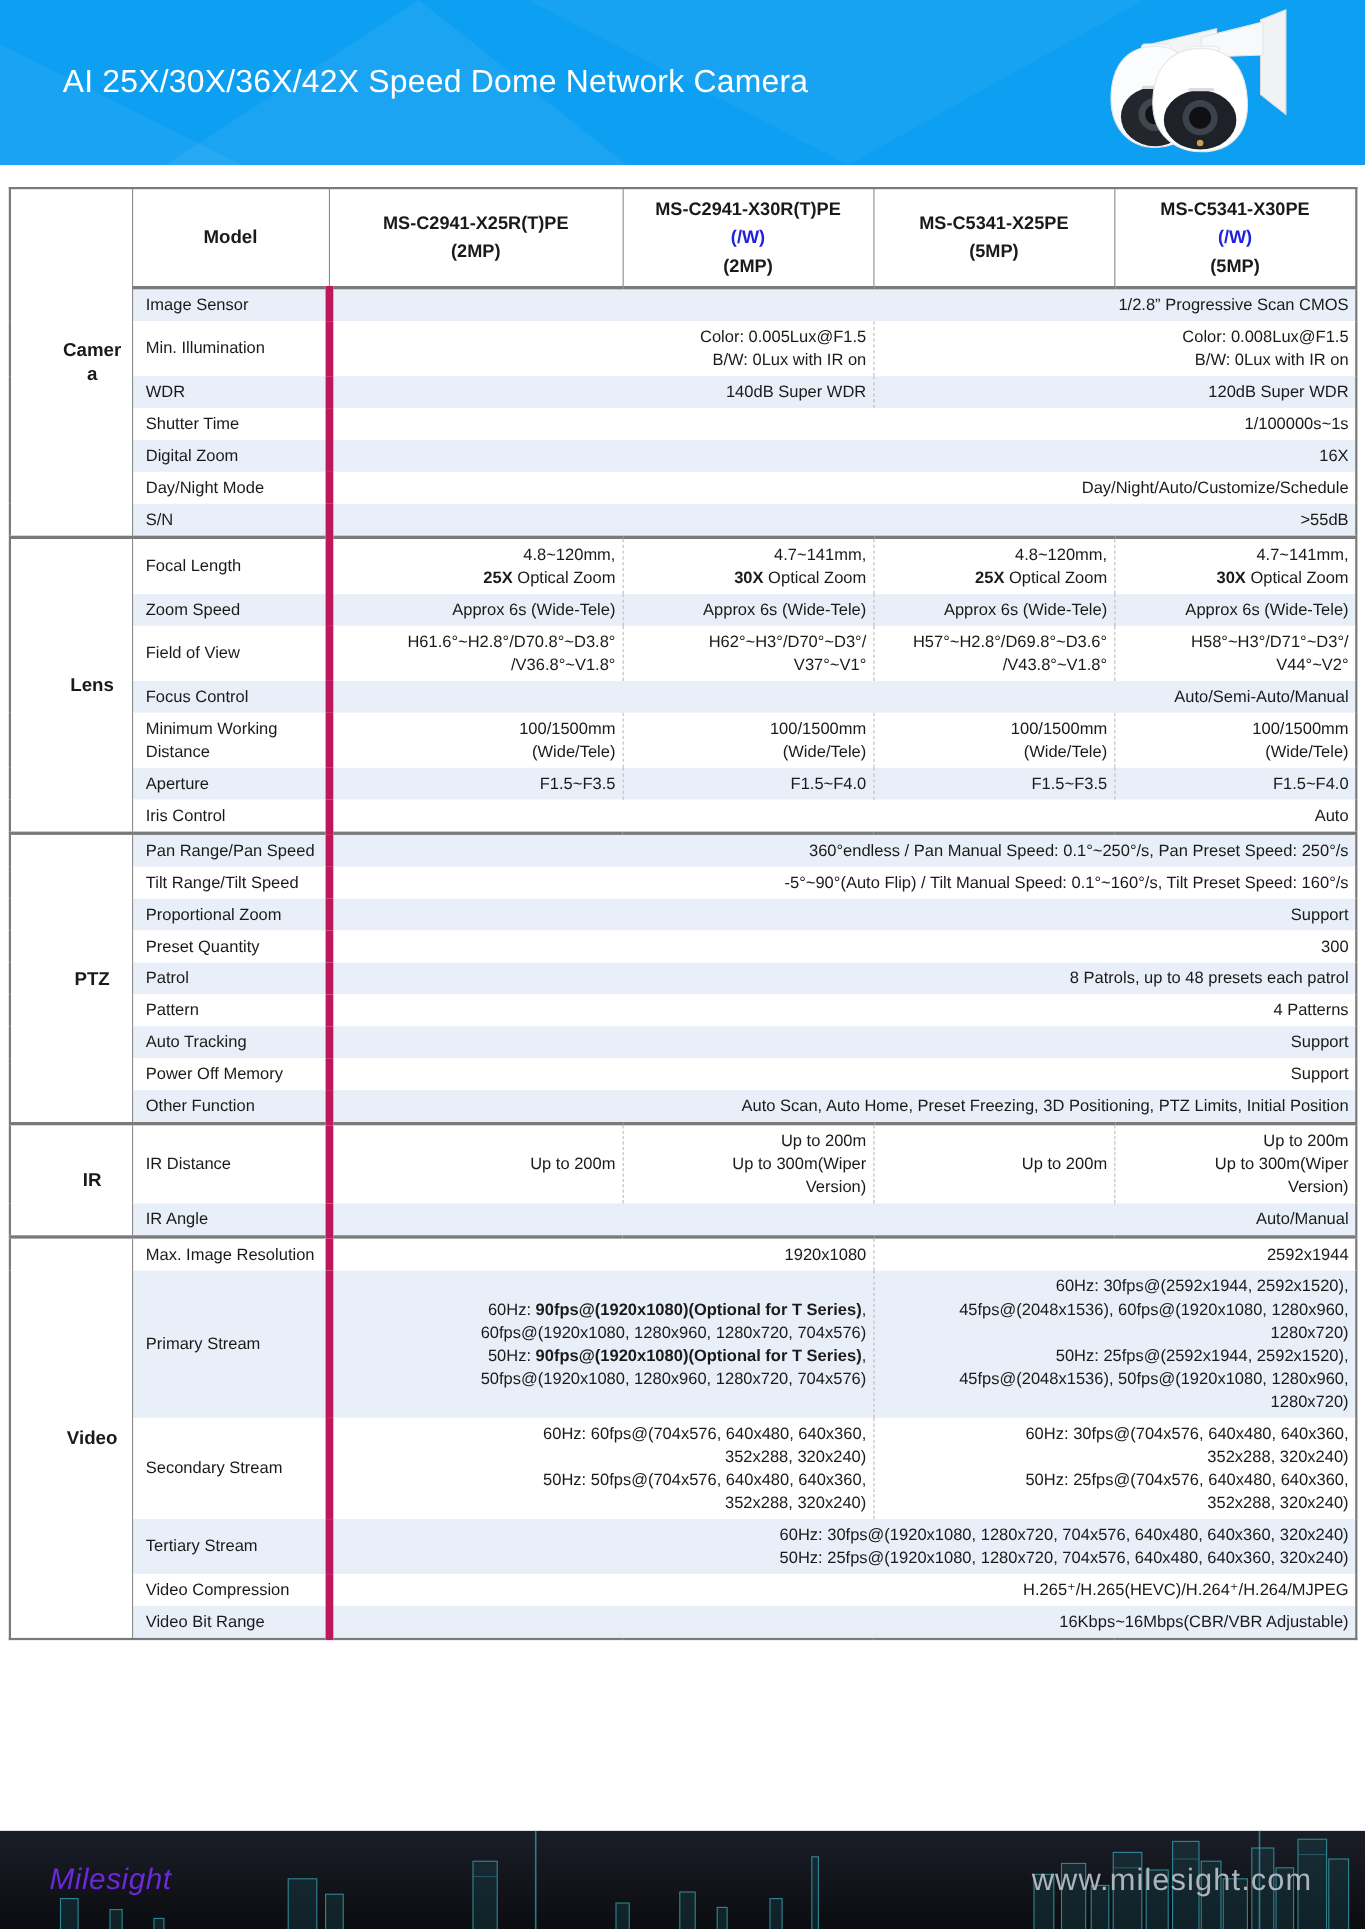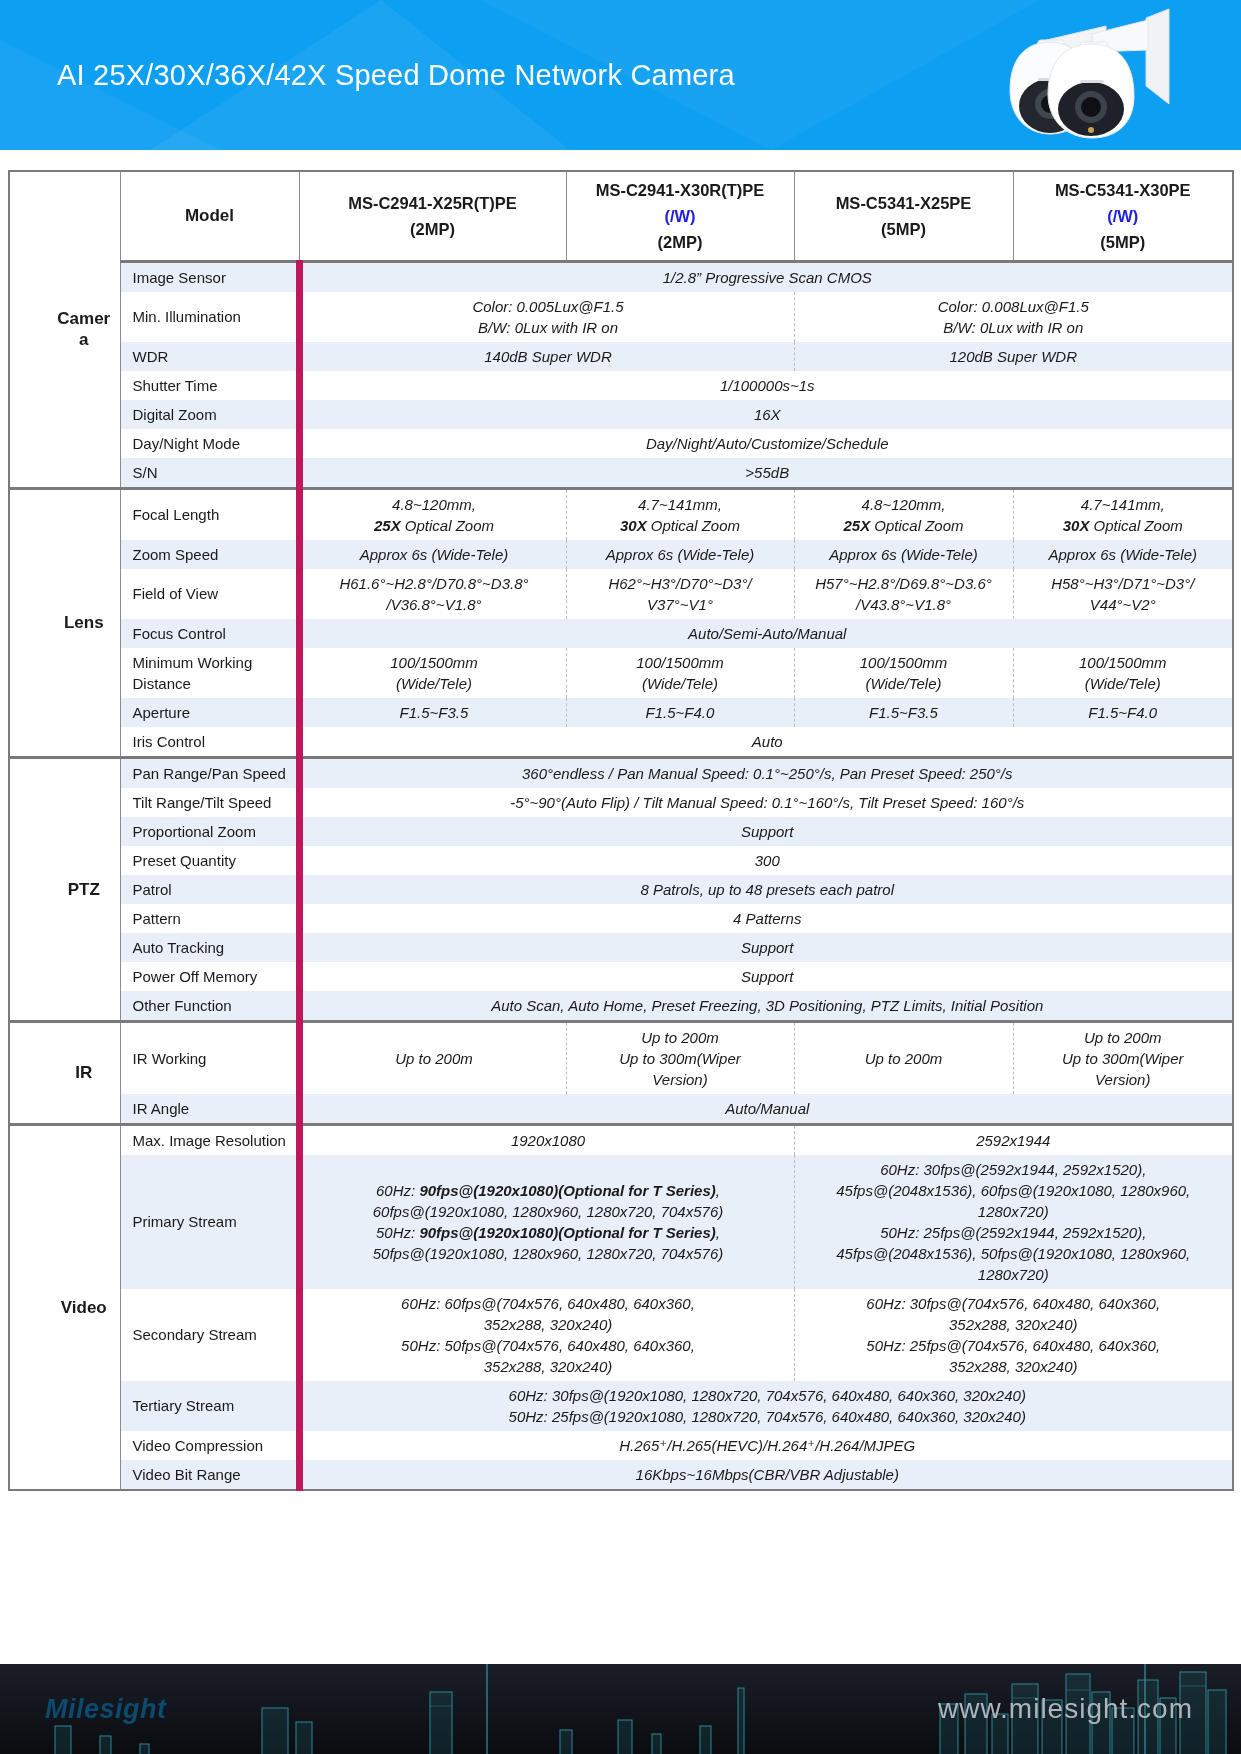--- a/index.html
+++ b/index.html
@@ -38,31 +38,31 @@
   .hrow th.mlabel { font-size:17px;text-align:center; }
   td.sec {
     text-align:center; font-weight:bold; font-size:17px; background:#ffffff;
     border-right:1px solid #8b8b8b;
     padding-left:44px;
   }
   td.k {
     text-align:left; padding-left:12px; border-right:7px solid #be185d;
     white-space:pre-line; background:#ffffff;
   }
-  td.v { text-align:center; white-space:pre-line; background:#ffffff;font-style:italic; }
+  td.v { text-align:right; white-space:pre-line; background:#ffffff; }
   tr.s td.k, tr.s td.v { background:#e9eff8; }
   tr.tsec > td { border-top:3px solid #7a7a7a; }
   td.d { border-left:1px dashed #bcbcbc; }
 
   
   .footer { position:absolute; left:0; bottom:0; width:1241px; height:90px; overflow:hidden; }
   .footer svg { position:absolute; left:0; top:0; }
   .logo {
     position:absolute; left:45px; top:50%; transform:translateY(-50%);
-    color:#0c4a6e; font-size:27px; font-style:italic; font-weight:700; letter-spacing:0.5px;
+    color:#6d28d9; font-size:27px; font-style:italic; font-weight:400; letter-spacing:0.5px;
   }
   .site {
     position:absolute; right:48px; top:50%; transform:translateY(-50%);
     color:#aeb4bb; font-size:28px; letter-spacing:1px;
   }
 </style>
 </head>
 <body>
 
 <div class="banner">
@@ -238,21 +238,21 @@
     <td class="k">Power Off Memory</td>
     <td class="v" colspan="4">Support</td>
   </tr>
   <tr class="s">
     <td class="k">Other Function</td>
     <td class="v" colspan="4">Auto Scan, Auto Home, Preset Freezing, 3D Positioning, PTZ Limits, Initial Position</td>
   </tr>
 
   <tr class="tsec">
     <td class="sec" rowspan="2">IR</td>
-    <td class="k">IR Working</td>
+    <td class="k">IR Distance</td>
     <td class="v">Up to 200m</td>
     <td class="v d">Up to 200m
 Up to 300m(Wiper
 Version)</td>
     <td class="v d">Up to 200m</td>
     <td class="v d">Up to 200m
 Up to 300m(Wiper
 Version)</td>
   </tr>
   <tr class="s">

